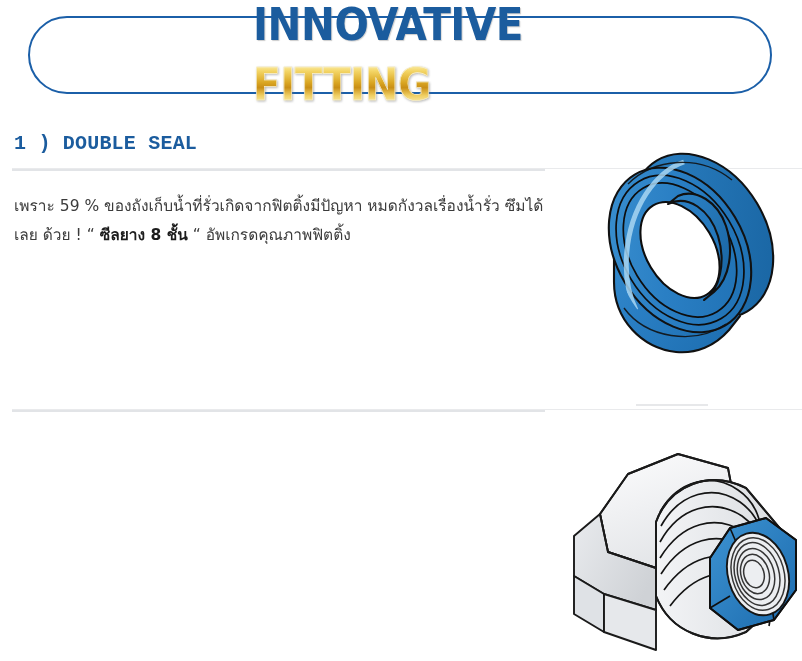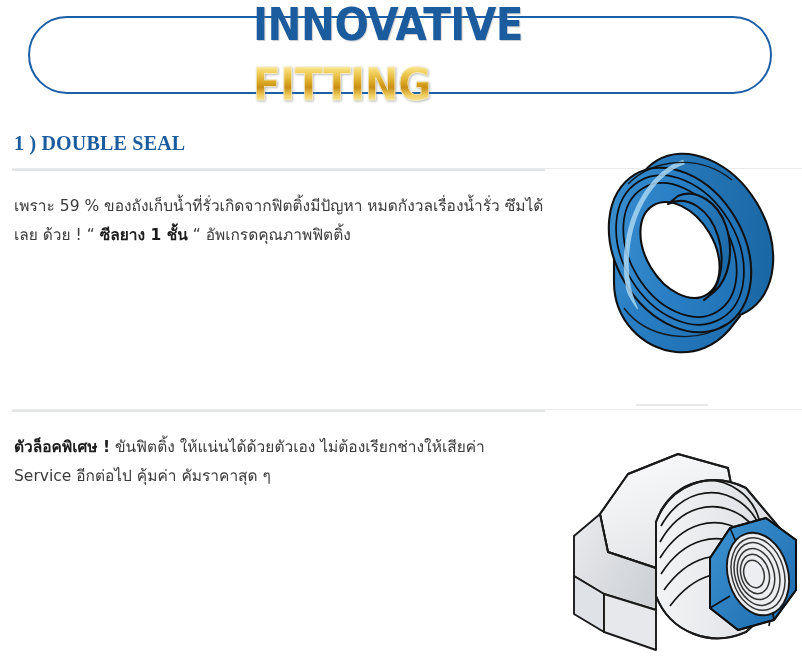--- a/index.html
+++ b/index.html
@@ -69,21 +69,21 @@
     filter: drop-shadow(1.5px 1.5px 1px rgba(130,130,130,0.55));
   }
 
   
   .section {
     position: absolute;
     left: 0;
     width: 560px;
   }
   .section-heading {
-    font-family: Liberation Serif, serif;
+    font-family: Liberation Mono, monospace;
     font-size: 20px;
     font-weight: bold;
     color: #1b5c9e;
     letter-spacing: 0.2px;
     margin: 0 0 0 14px;
     white-space: nowrap;
   }
   .divider-wrap {
     position: relative;
     height: 6px;
@@ -156,21 +156,21 @@
 </div>
 
 <div class="section" style="top:132px;">
   <h2 class="section-heading">1 ) DOUBLE SEAL</h2>
   <div class="divider-wrap">
     <div class="divider-long"></div>
     <div class="divider-short"></div>
   </div>
   <p class="section-body">
     <span>เพราะ 59 % ของถังเก็บน้ำที่รั่วเกิดจากฟิตติ้งมีปัญหา หมดกังวลเรื่องน้ำรั่ว</span>
-    <span>ซึมได้เลย ด้วย ! “ </span><b>ซีลยาง 1 ชั้น</b><span> “ อัพเกรดคุณภาพฟิตติ้ง</span>
+    <span>ซึมได้เลย ด้วย ! “ </span><b>ซีลยาง 8 ชั้น</b><span> “ อัพเกรดคุณภาพฟิตติ้ง</span>
   </p>
 </div>
 
 <div class="art-seal">
   <svg viewBox="0 0 214 236" xmlns="http://www.w3.org/2000/svg">
     <defs>
       <linearGradient id="sealGrad" x1="0" y1="0" x2="1" y2="1">
         <stop offset="0%" stop-color="#3d93d2"></stop>
         <stop offset="45%" stop-color="#2a7fc4"></stop>
         <stop offset="100%" stop-color="#1c6cae"></stop>
@@ -212,24 +212,20 @@
       <path d="M40 176 C62 206 110 214 142 192"></path>
     </g>
   </svg>
 </div>
 
 <div class="section" style="top:396px;">
   <div class="divider-wrap">
     <div class="divider-long"></div>
     <div class="divider-short"></div>
   </div>
-  <p class="section-body">
-    <b>ตัวล็อคพิเศษ !</b><span> ขันฟิตติ้ง ให้แน่นได้ด้วยตัวเอง ไม่ต้องเรียกช่างให้เสียค่า</span>
-    <span>Service อีกต่อไป คุ้มค่า คัมราคาสุด ๆ</span>
-  </p>
 </div>
 
 <div class="mini-rule"></div>
 
 <div class="art-nut">
   <svg viewBox="0 0 242 243" xmlns="http://www.w3.org/2000/svg">
     <defs>
       <linearGradient id="metalTop" x1="0" y1="0" x2="0.4" y2="1">
         <stop offset="0%" stop-color="#fcfcfd"></stop>
         <stop offset="100%" stop-color="#e3e5e8"></stop>

